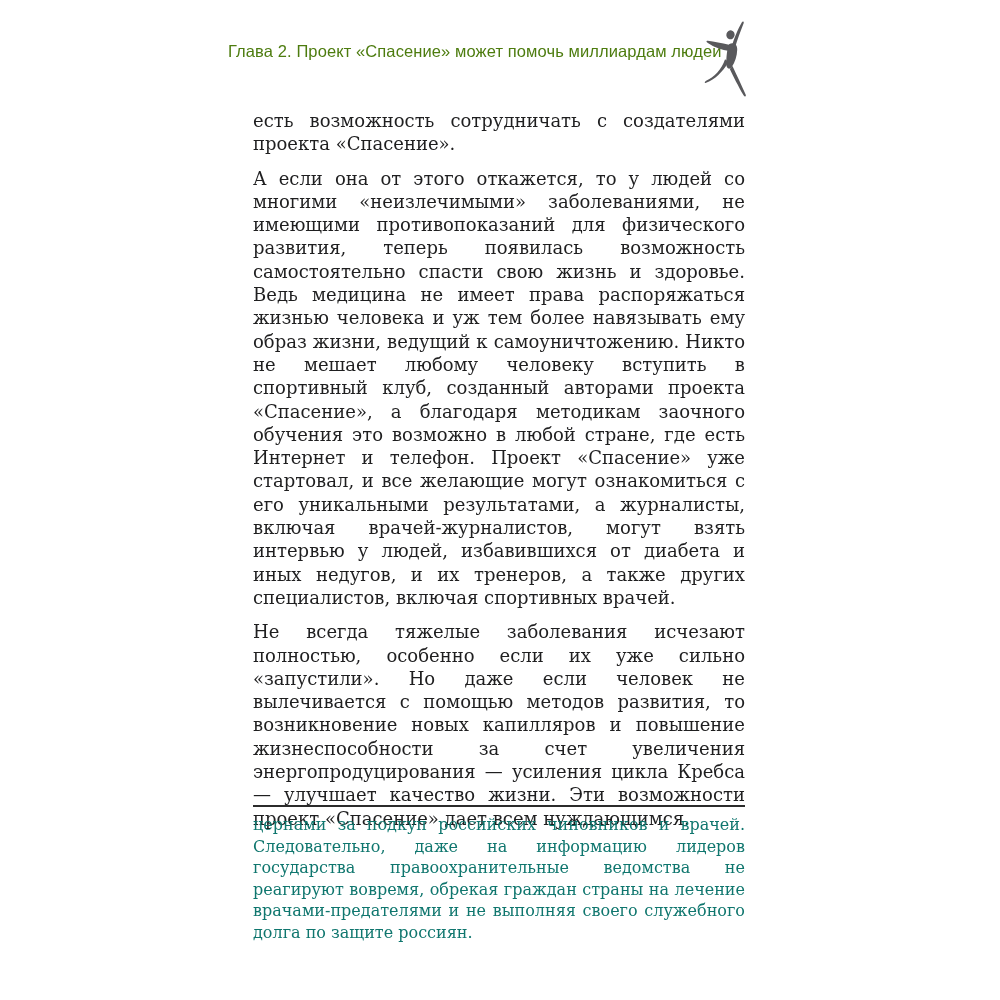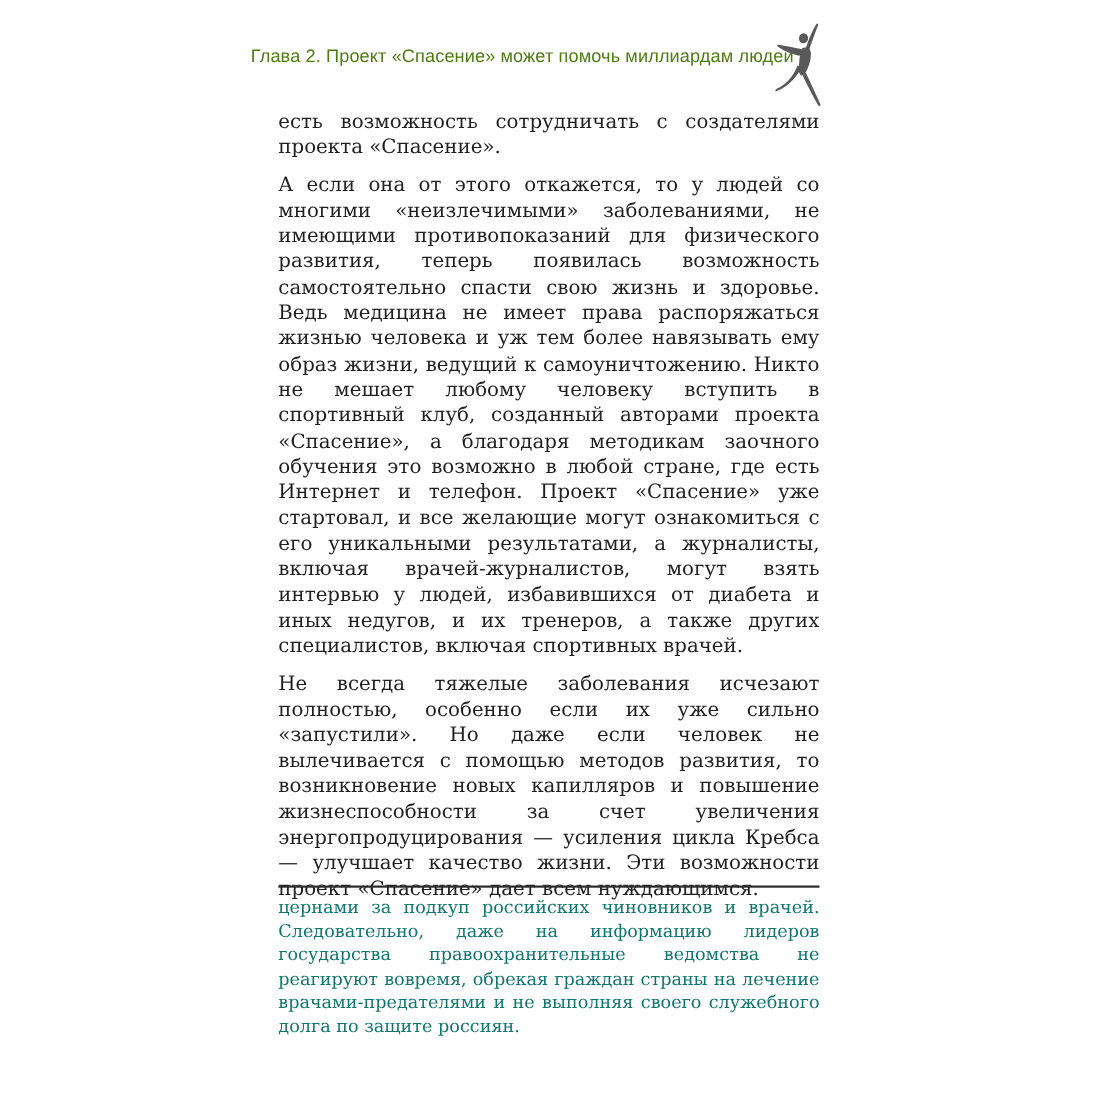--- a/index.html
+++ b/index.html
@@ -39,21 +39,21 @@
     height: 84px;
   }
   .logo svg {
     display: block;
     width: 100%;
     height: 100%;
   }
   .bodytext {
     position: absolute;
     left: 253px;
-    top: 99px;
+    top: 109px;
     width: 492px;
     color: #1f1f20;
   }
   .bodytext p {
     margin: 0 0 11px 0;
     font-size: 18px;
     line-height: 23.3px;
     text-align: justify;
     hyphens: auto;
     -webkit-hyphens: auto;

